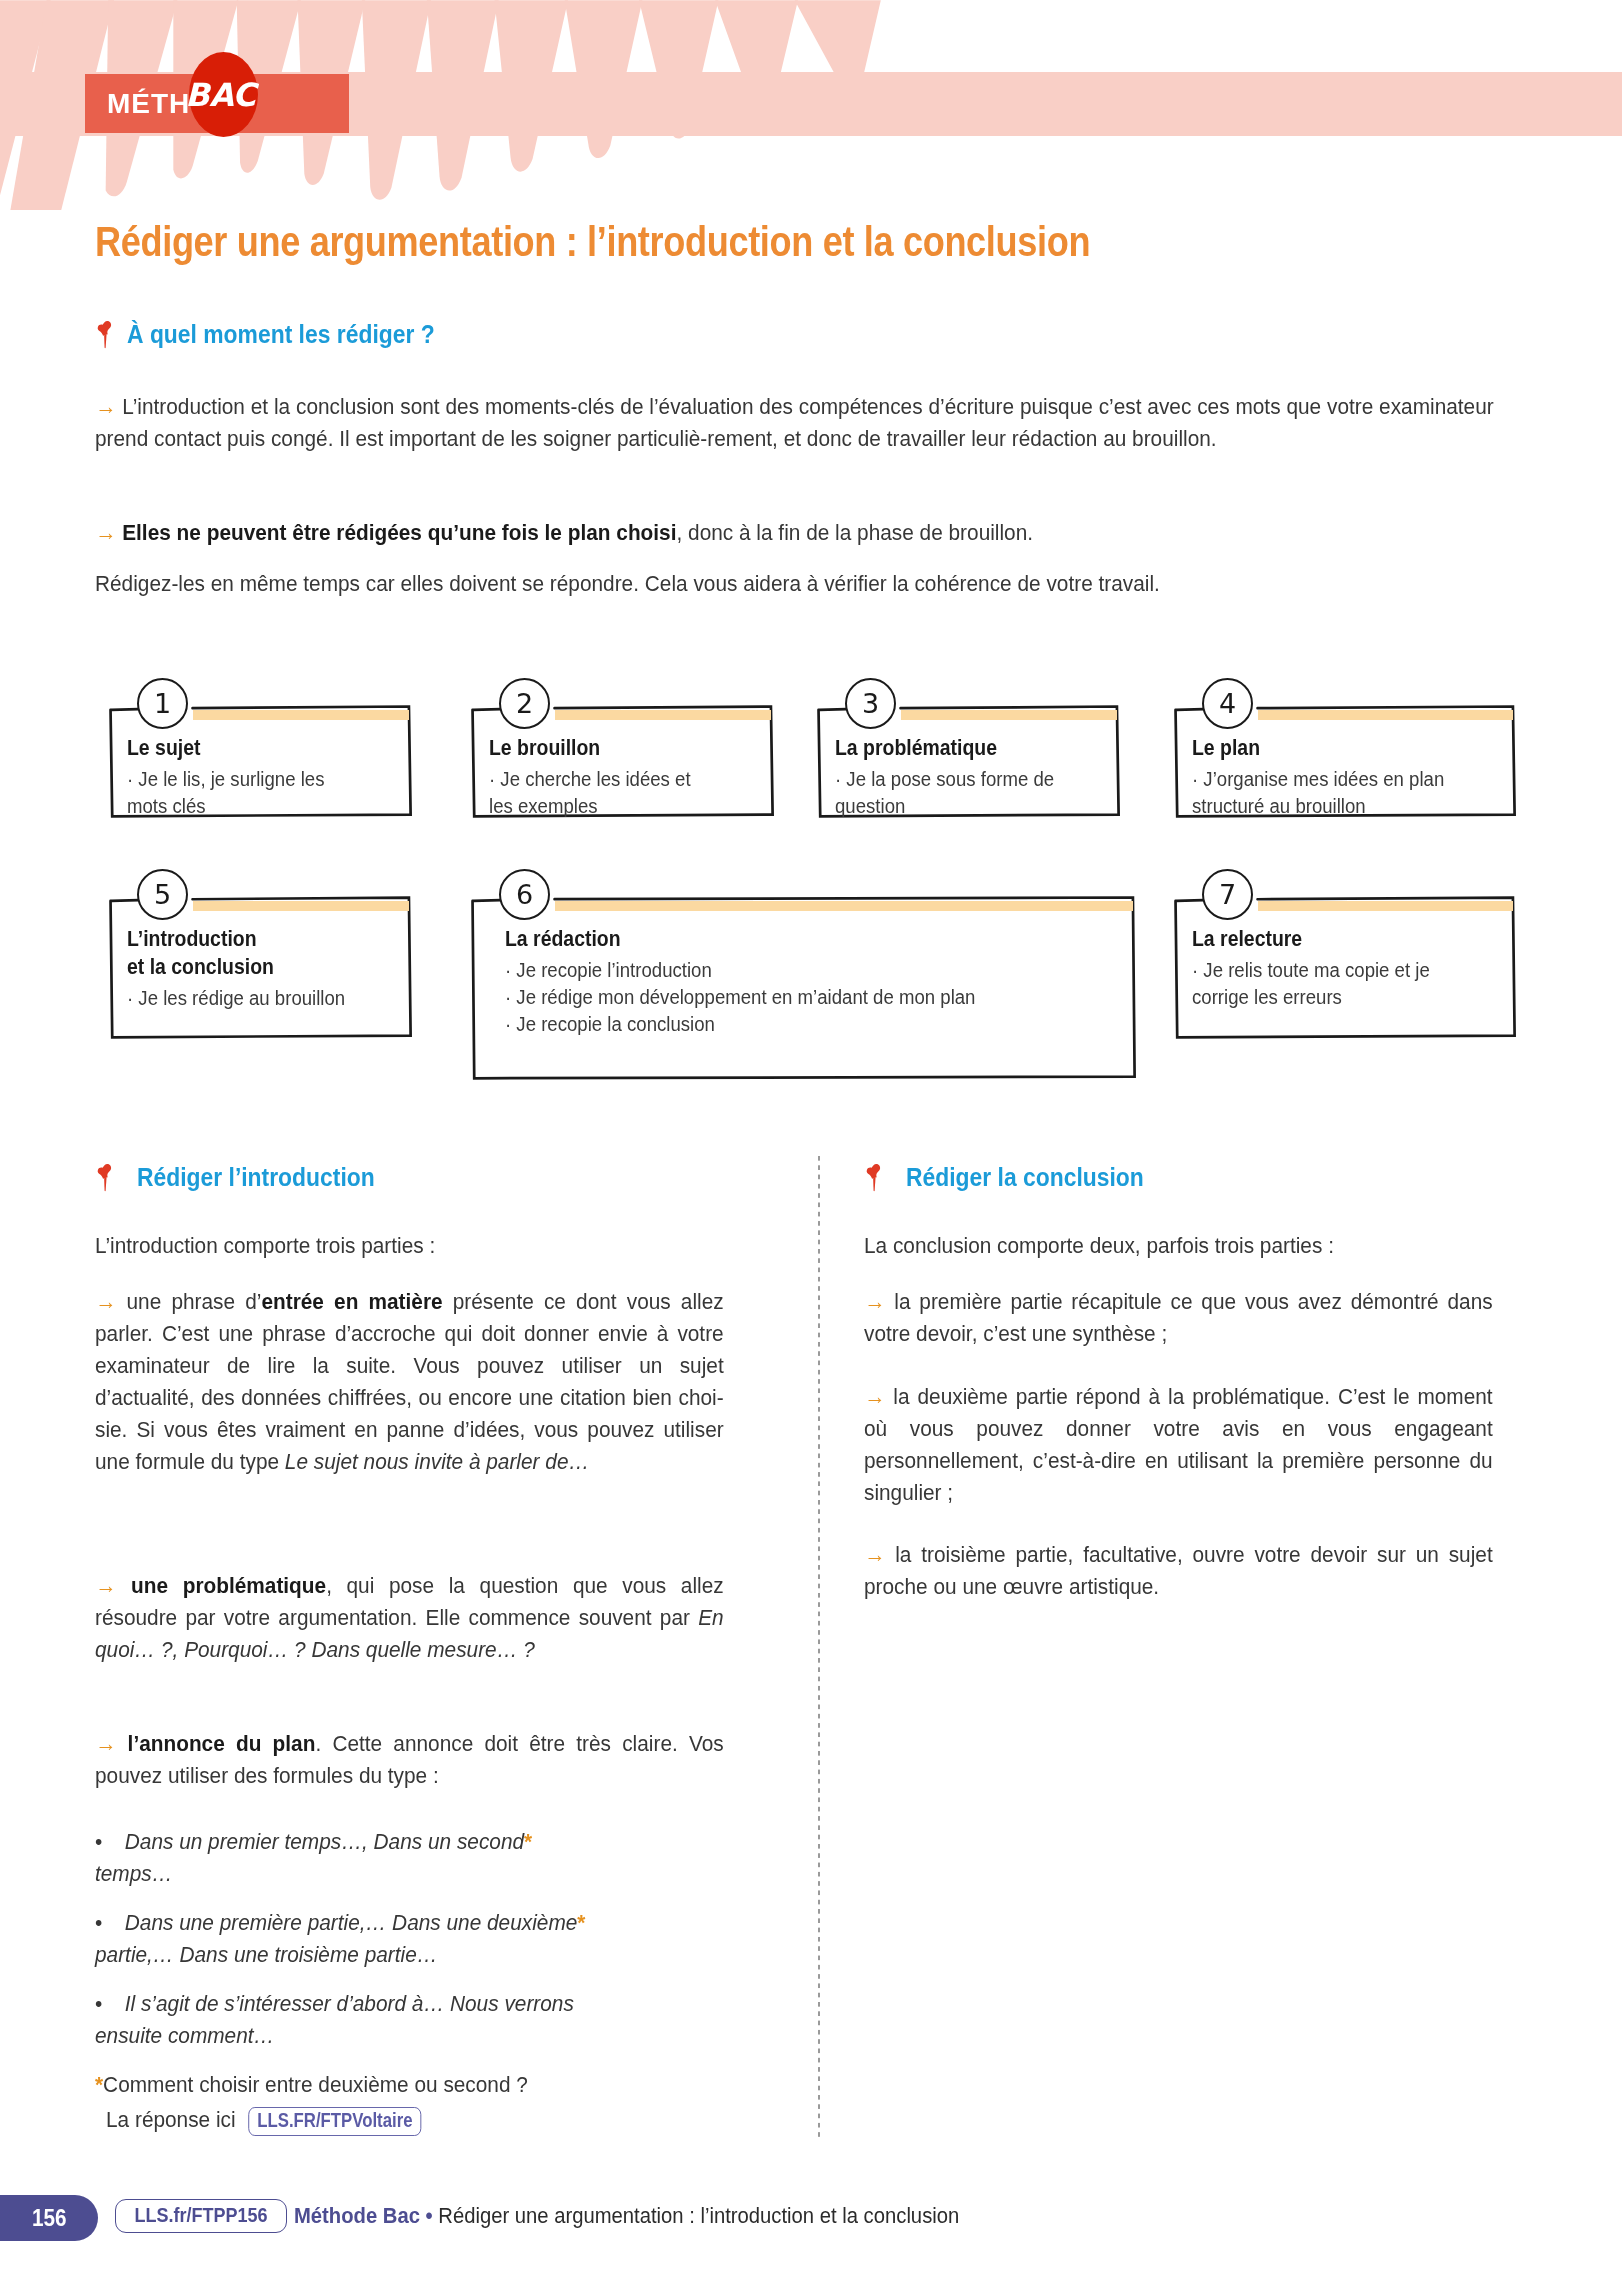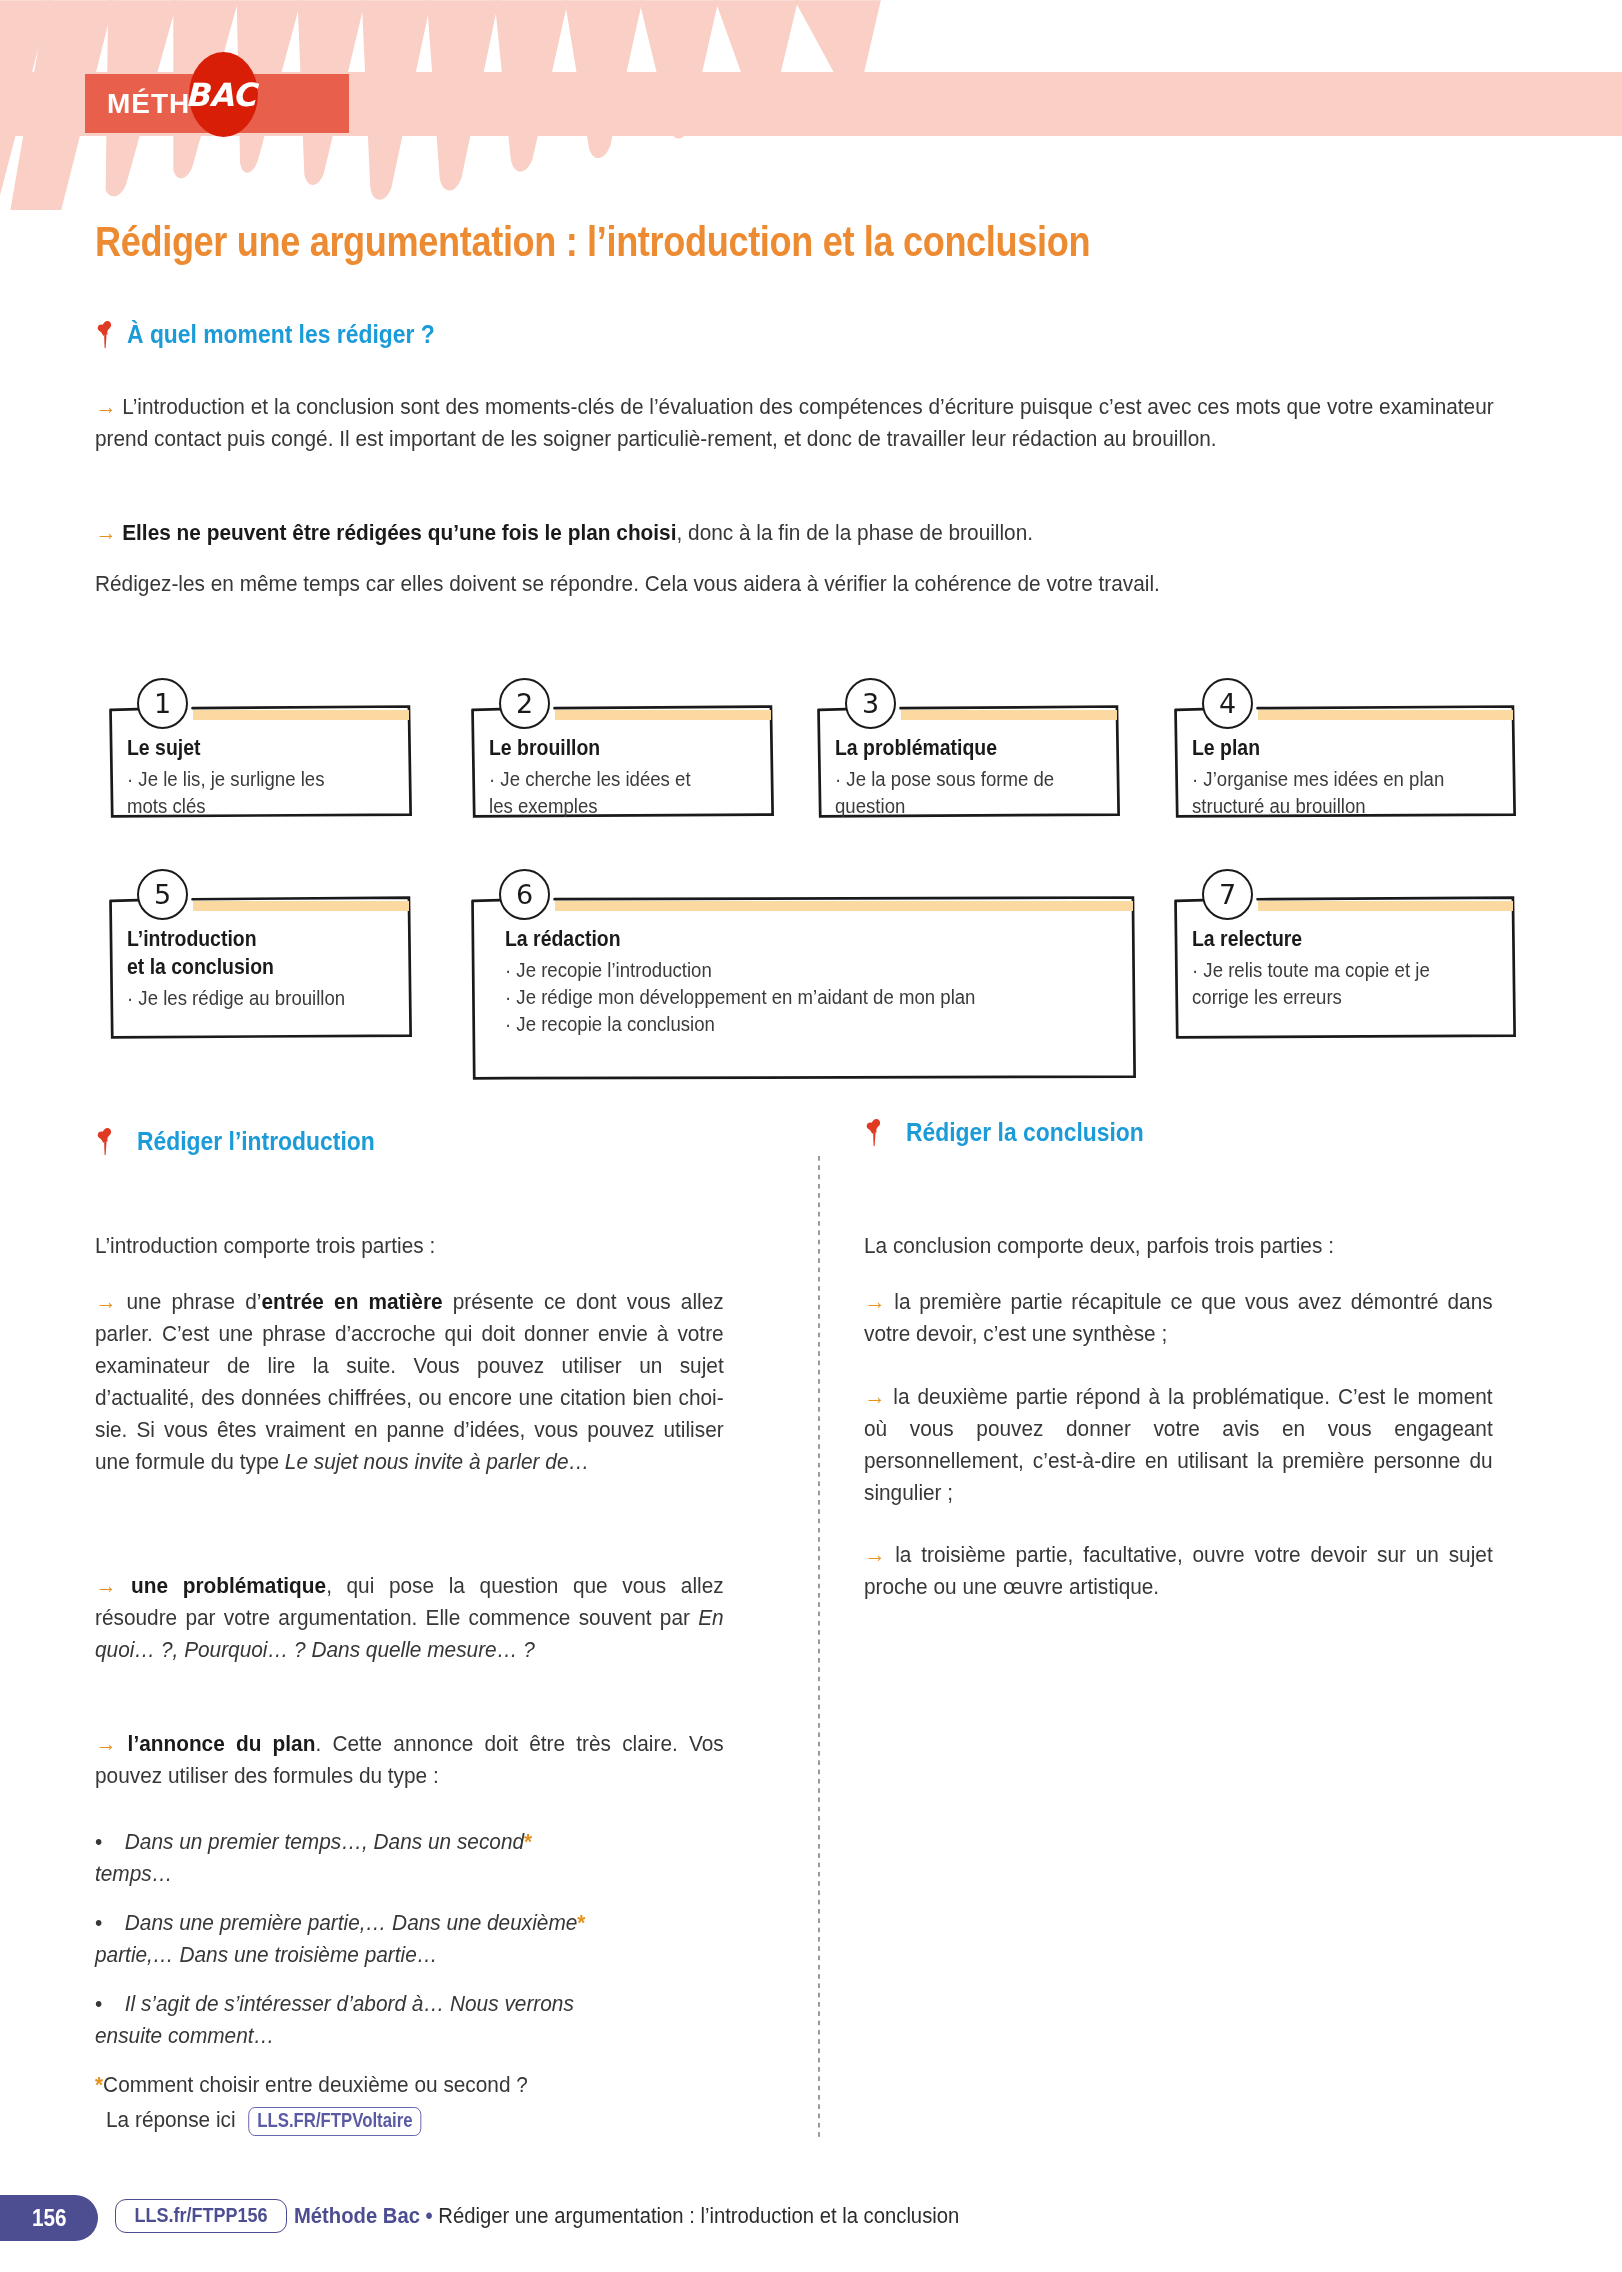--- a/index.html
+++ b/index.html
@@ -405,21 +405,21 @@
     </div>
   <div class="step-title">La relecture</div>
   <div class="step-items" style="top:73px;">
     <div>· Je relis toute ma copie et je</div>
     <div>  corrige les erreurs</div>
   </div>
 </div>
 
 <div class="col-divider"></div>
 
-<div class="sec-heading" style="left:95px; top:1126px;gap:20px;">
+<div class="sec-heading" style="left:95px; top:1162px;gap:20px;">
   <svg class="pin" width="22" height="29" viewBox="0 0 26 34">
     <path d="M14.5,1 C17,1 19.5,3.5 19,6.5 C18.6,9 16.5,10.2 15.4,11.6 C14.2,13.2 14.6,15.2 15,16.8 L9.5,18.5 C8.8,16.8 8,14.8 6.2,13.5 C4.2,12.1 2.5,10.4 3.4,8 C4.3,5.5 7,4.8 9,5.6 C10.3,3.2 12,1 14.5,1 Z" fill="#E03A24"></path>
     <path d="M10.8,18 L13.6,17.2 L12.6,32.5 C12.5,33.4 11.4,33.4 11.3,32.5 Z" fill="#E03A24"></path>
   </svg>
   <span class="sec-text">Rédiger l’introduction</span>
 </div>
 
 <div class="btxt" style="left:95px; top:1230px; width:676px; text-align:left;">L’introduction comporte trois parties :</div>
 
 <div class="btxt" style="left:95px; top:1285px; width:676px;">
@@ -454,21 +454,21 @@
 
 <div class="btxt" style="left:95px; top:2069px; width:693px; text-align:left;">
   <span class="ast">*</span><span>Comment choisir entre deuxième ou second ?</span>
 </div>
 
 <div class="btxt" style="left:106px; top:2104px; width:693px; text-align:left;">
   <span>La réponse ici</span>
   <span class="link-pill">LLS.FR/FTPVoltaire</span>
 </div>
 
-<div class="sec-heading" style="left:864px; top:1117px;gap:20px;">
+<div class="sec-heading" style="left:864px; top:1162px;gap:20px;">
   <svg class="pin" width="22" height="29" viewBox="0 0 26 34">
     <path d="M14.5,1 C17,1 19.5,3.5 19,6.5 C18.6,9 16.5,10.2 15.4,11.6 C14.2,13.2 14.6,15.2 15,16.8 L9.5,18.5 C8.8,16.8 8,14.8 6.2,13.5 C4.2,12.1 2.5,10.4 3.4,8 C4.3,5.5 7,4.8 9,5.6 C10.3,3.2 12,1 14.5,1 Z" fill="#E03A24"></path>
     <path d="M10.8,18 L13.6,17.2 L12.6,32.5 C12.5,33.4 11.4,33.4 11.3,32.5 Z" fill="#E03A24"></path>
   </svg>
   <span class="sec-text">Rédiger la conclusion</span>
 </div>
 
 <div class="btxt" style="left:864px; top:1230px; width:676px; text-align:left;">La conclusion comporte deux, parfois trois parties :</div>
 
 <div class="btxt" style="left:864px; top:1285px; width:676px;">

